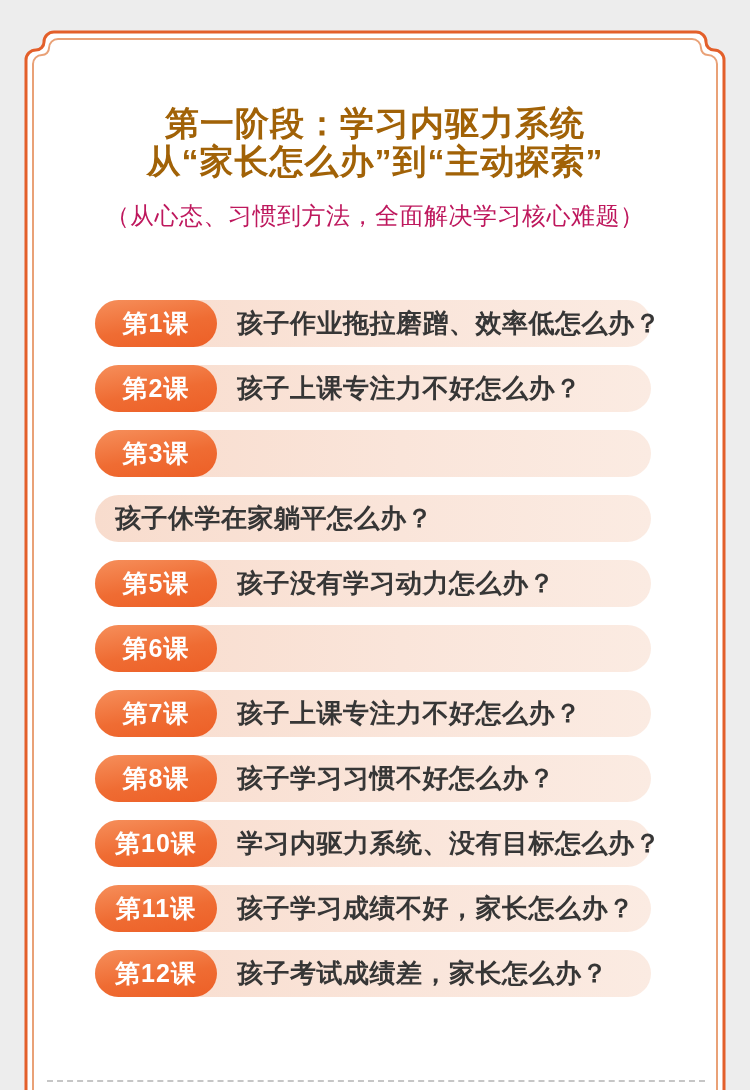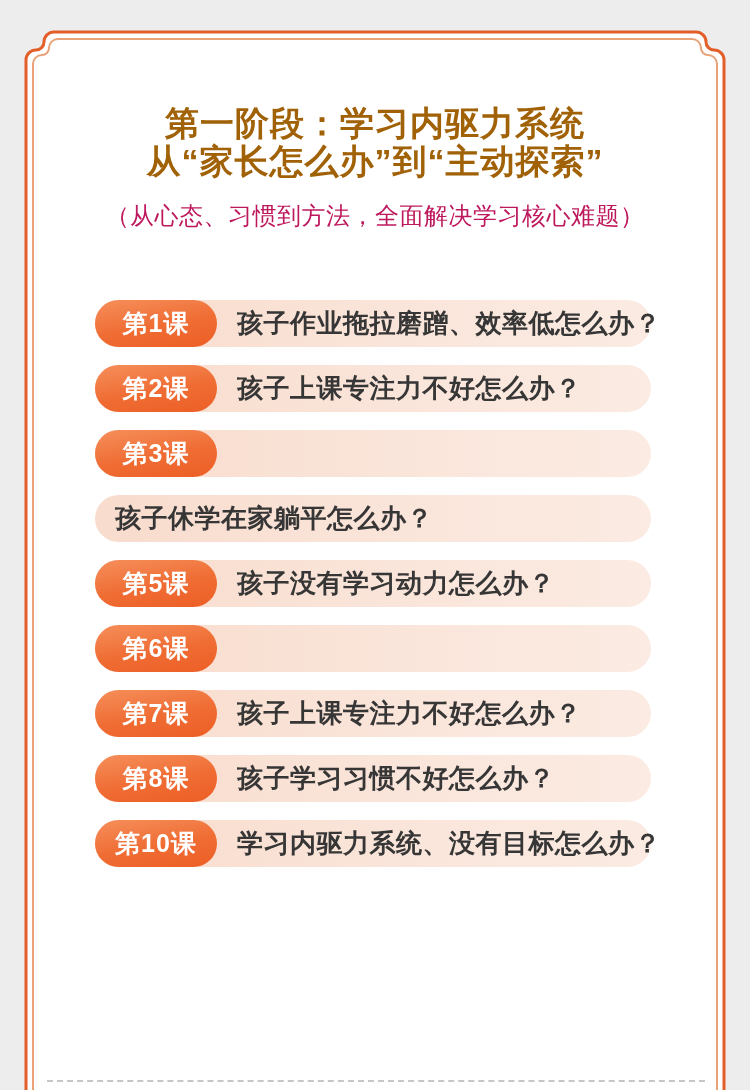--- a/index.html
+++ b/index.html
@@ -145,18 +145,26 @@
         <span class="lesson-title">孩子上课专注力不好怎么办？</span>
       </div>
       <div class="row">
         <span class="badge">第8课</span>
         <span class="lesson-title">孩子学习习惯不好怎么办？</span>
       </div>
       <div class="row">
         <span class="badge">第10课</span>
         <span class="lesson-title">学习内驱力系统、没有目标怎么办？</span>
       </div>
+      <div class="row">
+        <span class="badge">第11课</span>
+        <span class="lesson-title">孩子学习成绩不好，家长怎么办？</span>
+      </div>
+      <div class="row">
+        <span class="badge">第12课</span>
+        <span class="lesson-title">孩子考试成绩差，家长怎么办？</span>
+      </div>
     </div>
 
     <div class="dashed-divider"></div>
 
   </div>
 </div>
 
 </body></html>

